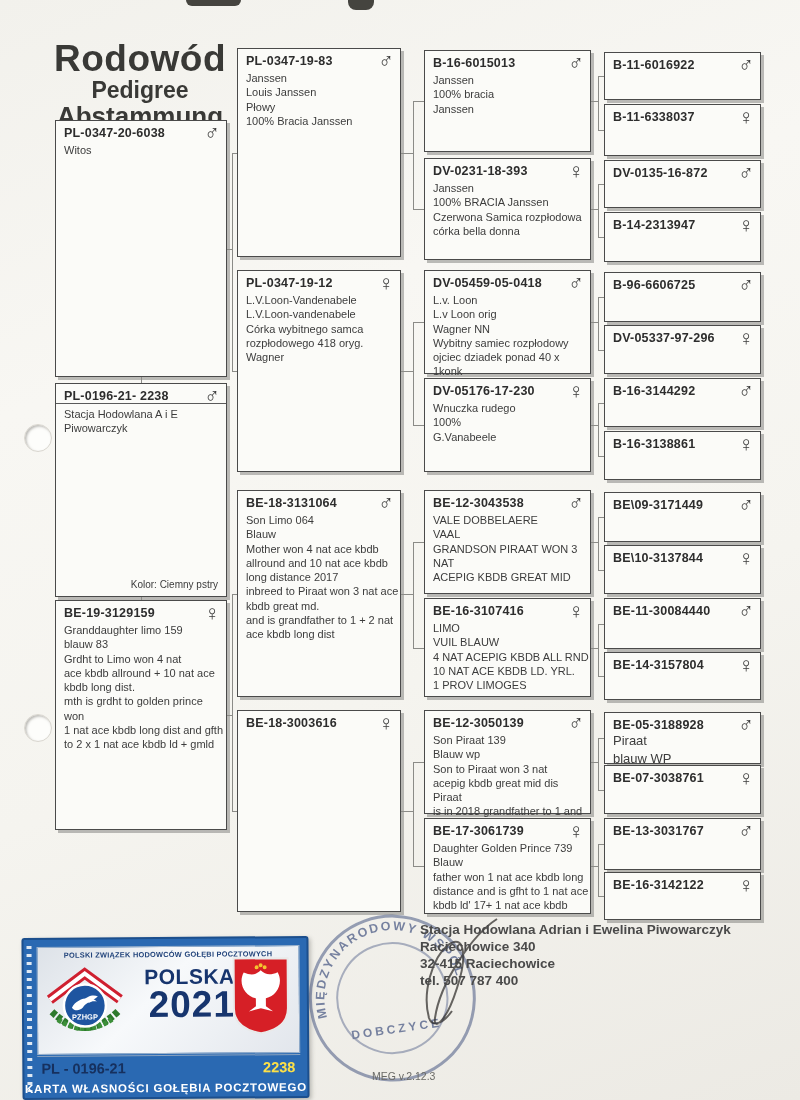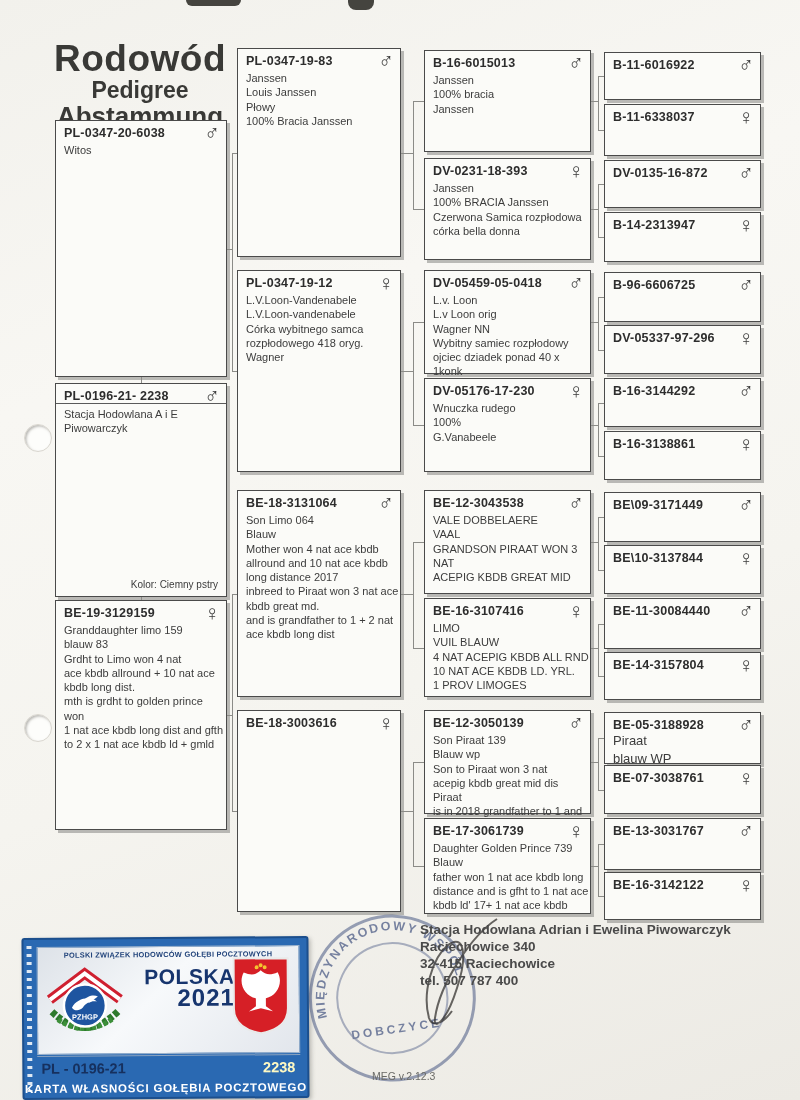--- a/index.html
+++ b/index.html
@@ -37,26 +37,26 @@
   #card .perf{position:absolute;left:3px;top:6px;bottom:6px;width:5px;opacity:.85;
         background:repeating-linear-gradient(to bottom,#fff 0 3px,transparent 3px 8px);}
   #card .inner{position:absolute;left:13px;top:7px;right:7px;height:106px;
         background:linear-gradient(135deg,#dde2e8,#f7f9fb 45%,#e2e6ec);border:1px solid #9db3cc;}
   #card .org{font-size:7.4px;font-weight:bold;color:#23457c;text-align:center;
         padding-top:3px;letter-spacing:.25px;}
   #card .emblem{position:absolute;left:4px;top:12px;}
   #card .polska{position:absolute;left:92px;top:20px;width:105px;text-align:right;
         color:#17356e;font-weight:bold;line-height:.95;}
   #card .polska .c{font-size:21px;letter-spacing:.5px;}
-  #card .polska .y{font-size:24px;letter-spacing:1px;}
+  #card .polska .y{font-size:37px;letter-spacing:1px;}
   #card .shield{position:absolute;right:8px;top:10px;}
   #card .rule{position:absolute;left:13px;right:7px;top:116px;height:1px;background:#8aa3c0;}
   #card .row{position:absolute;left:17px;right:12px;top:121px;display:flex;
         justify-content:space-between;font-weight:bold;font-size:14.5px;color:#16305e;}
-  #card .row .num{color:#fef9c3;}
+  #card .row .num{color:#fde047;}
   #card .band{position:absolute;left:0;right:0;bottom:3px;text-align:center;color:#fff;
         font-size:11.5px;font-weight:bold;letter-spacing:.8px;}
   
   #stamp{position:absolute;left:298px;top:903px;transform:rotate(-20deg);opacity:.62;}
   #signature{position:absolute;left:402px;top:913px;opacity:.85;}
 </style>
 </head>
 <body>
 
 <div id="page">

